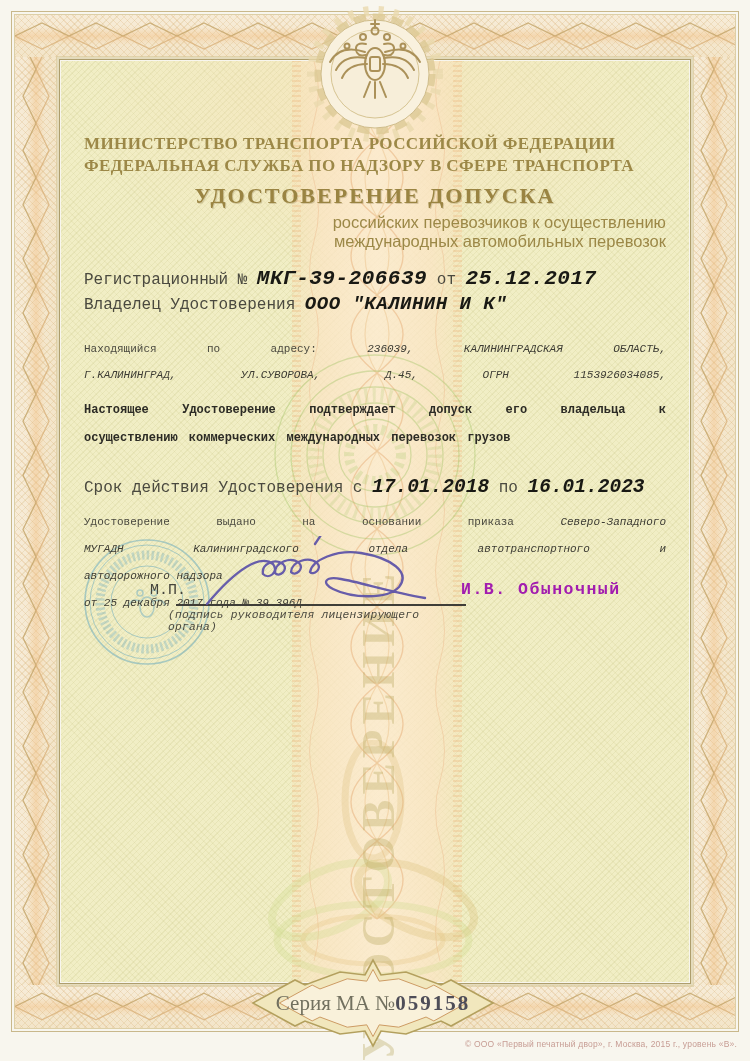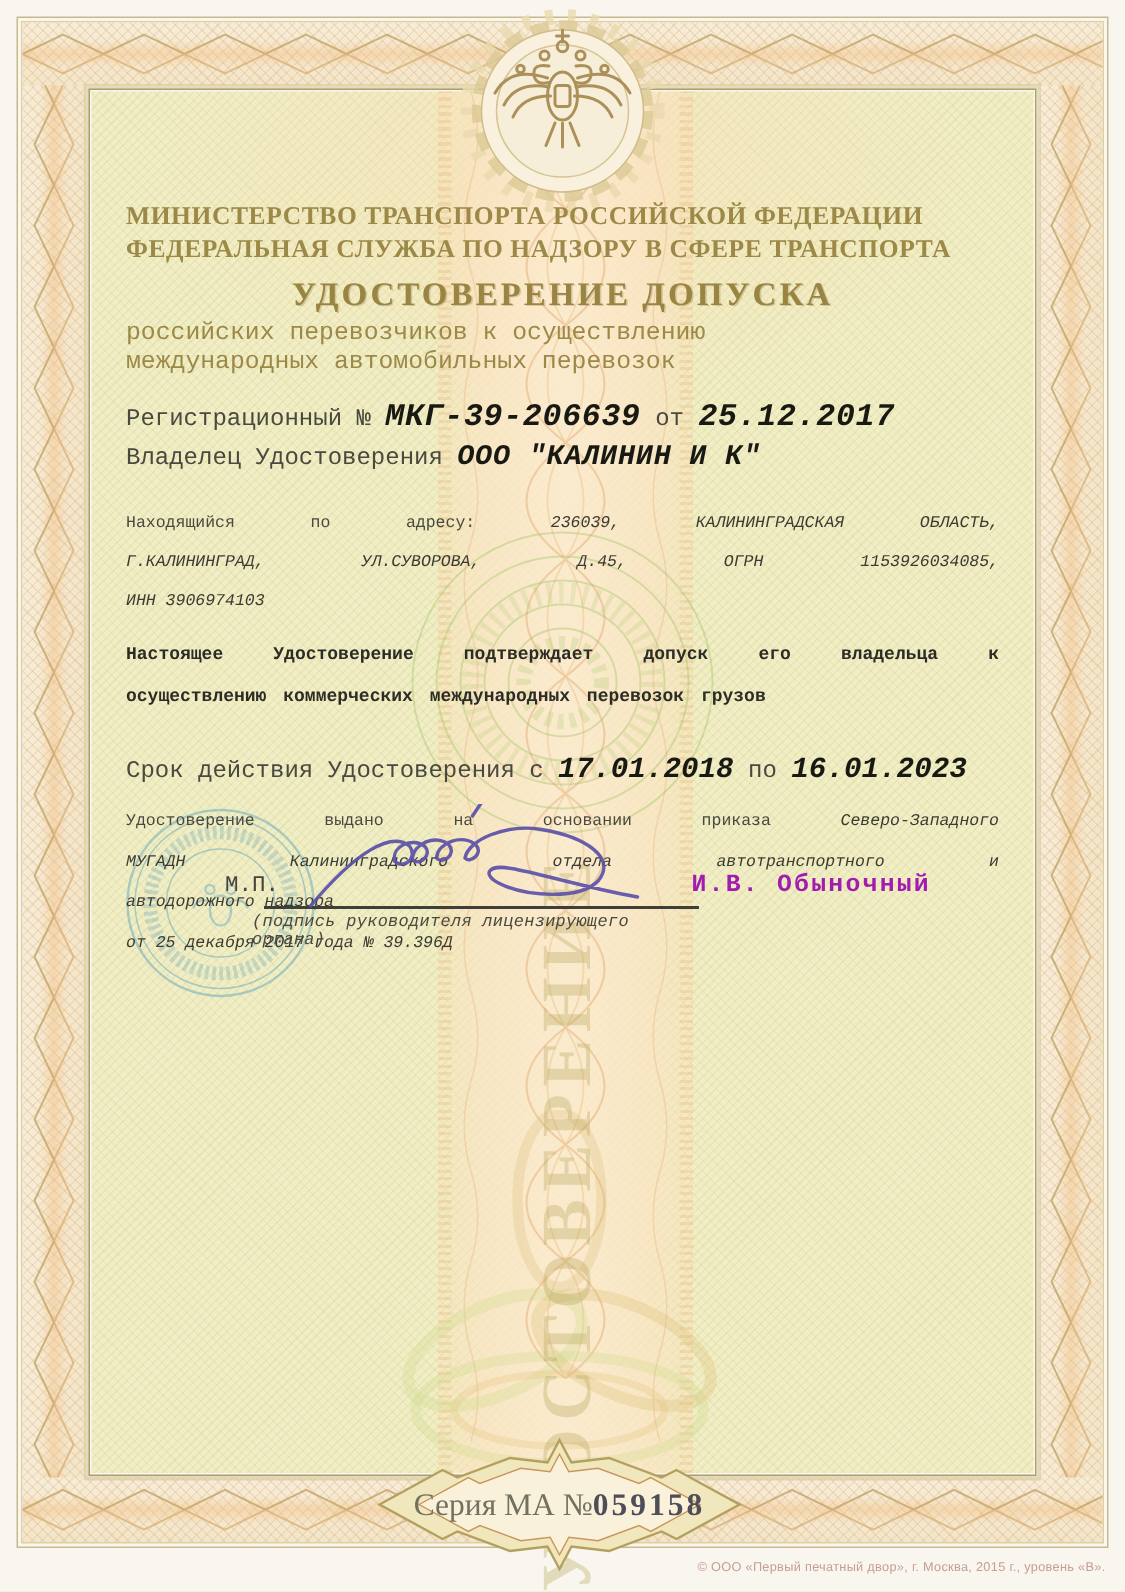--- a/index.html
+++ b/index.html
@@ -46,21 +46,21 @@
   .center-column svg{position:absolute;inset:0;width:100%;height:100%;}
 
   .deco{position:absolute;}
   .mono{font-family:"Liberation Mono","DejaVu Sans Mono",monospace;}
   .content{position:absolute;left:84px;right:84px;top:133px;color:#4a493f;}
   .ministry{font-family:"Liberation Serif",serif;font-weight:700;text-align:left;
             color:#9c8847;font-size:17px;line-height:21.5px;letter-spacing:.4px;}
   .doc-title{font-family:"Liberation Serif",serif;font-weight:700;text-align:center;
             color:#9a8442;font-size:22px;line-height:34px;letter-spacing:2px;margin-top:3px;
             text-shadow:1px 1px 0 rgba(120,100,50,.25);}
-  .subtitle{font-family:Liberation Mono, monospace;text-align:left;color:#9c8847;
+  .subtitle{font-family:Liberation Sans, sans-serif;text-align:right;color:#9c8847;
             font-size:16.5px;line-height:18.5px;}
   .mline{font-size:11px;line-height:26px;}
   .j{text-align:justify;text-align-last:justify;}
   .val{font-style:italic;color:#3c3b33;}
   .bval{font-style:italic;font-weight:700;color:#191914;}
   .reg-line{margin-top:17px;font-size:16px;}
   .reg-line .num{font-size:21px;letter-spacing:.5px;}
   .owner-line{margin-top:3px;font-size:16px;}
   .owner-line .num{font-size:19px;letter-spacing:.5px;}
   .addr{margin-top:21px;}
@@ -229,21 +229,20 @@
       <span>Владелец Удостоверения</span>
       <span class="bval num">ООО "КАЛИНИН И К"</span>
     </div>
 
     <div class="mono mline addr">
       <div class="j">
         <span>Находящийся по адресу:</span>
         <span class="val">236039, КАЛИНИНГРАДСКАЯ ОБЛАСТЬ,</span>
       </div>
       <div class="j val">Г.КАЛИНИНГРАД, УЛ.СУВОРОВА, Д.45, ОГРН 1153926034085,</div>
-      <div class="val">ИНН 3906974103</div>
     </div>
 
     <div class="mono statement">
       <div class="j">Настоящее Удостоверение подтверждает допуск его владельца к</div>
       <div>осуществлению коммерческих международных перевозок грузов</div>
     </div>
 
     <div class="mono validity">
       <span>Срок действия Удостоверения с</span>
       <span class="bval num">17.01.2018</span>

